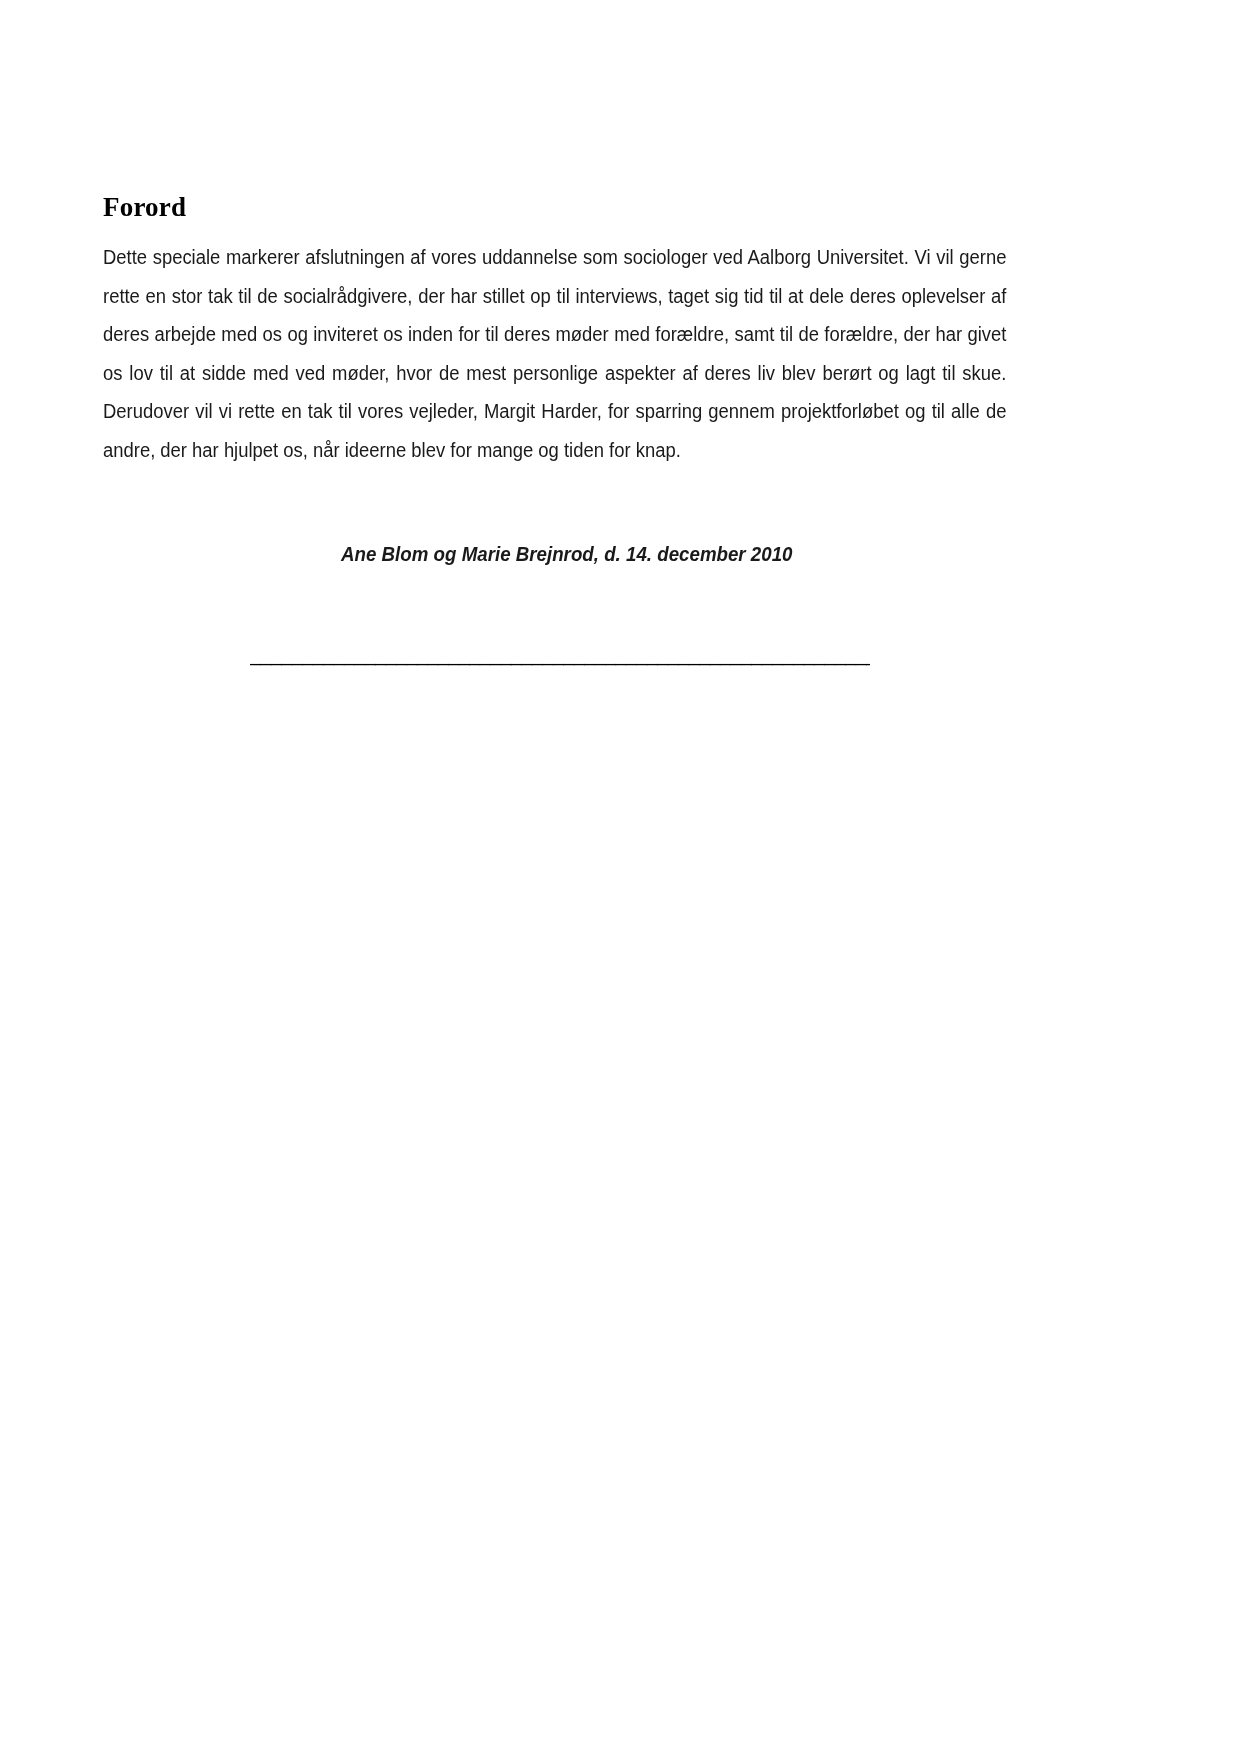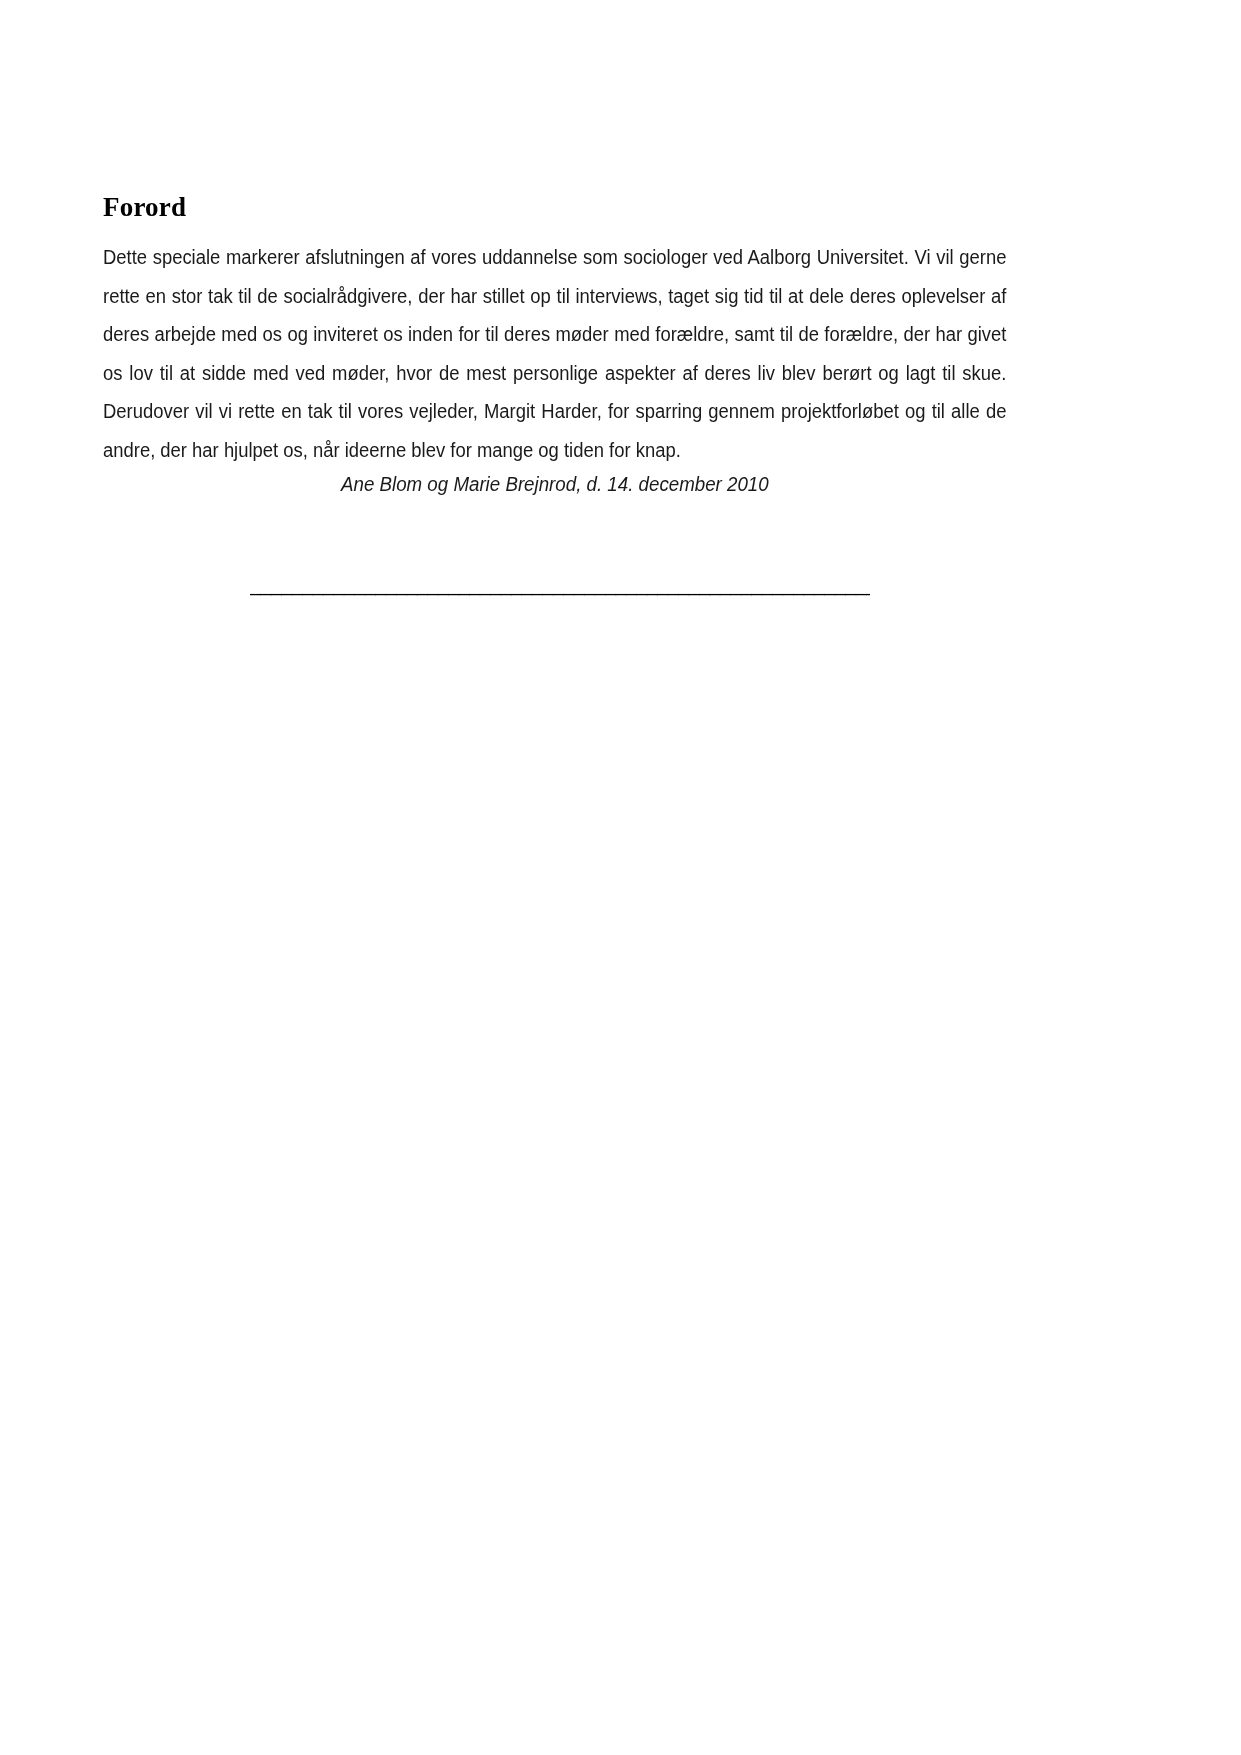--- a/index.html
+++ b/index.html
@@ -50,21 +50,23 @@
     text-justify: inter-word;
     margin: 0;
     color: #1a1a1a;
     
     transform: scaleX(0.945);
     transform-origin: left top;
     width: 956px;
   }
 
   .signature-wrap {
+    margin-top: 70px;
     padding-left: 238px;
+    font-weight: bold;
   }
 
   .doc-signature {
     font-family: "Liberation Sans", sans-serif;
     font-style: italic;
     font-size: 19.5px;
     line-height: 30px;
     margin: 0;
     color: #1a1a1a;
     white-space: nowrap;

